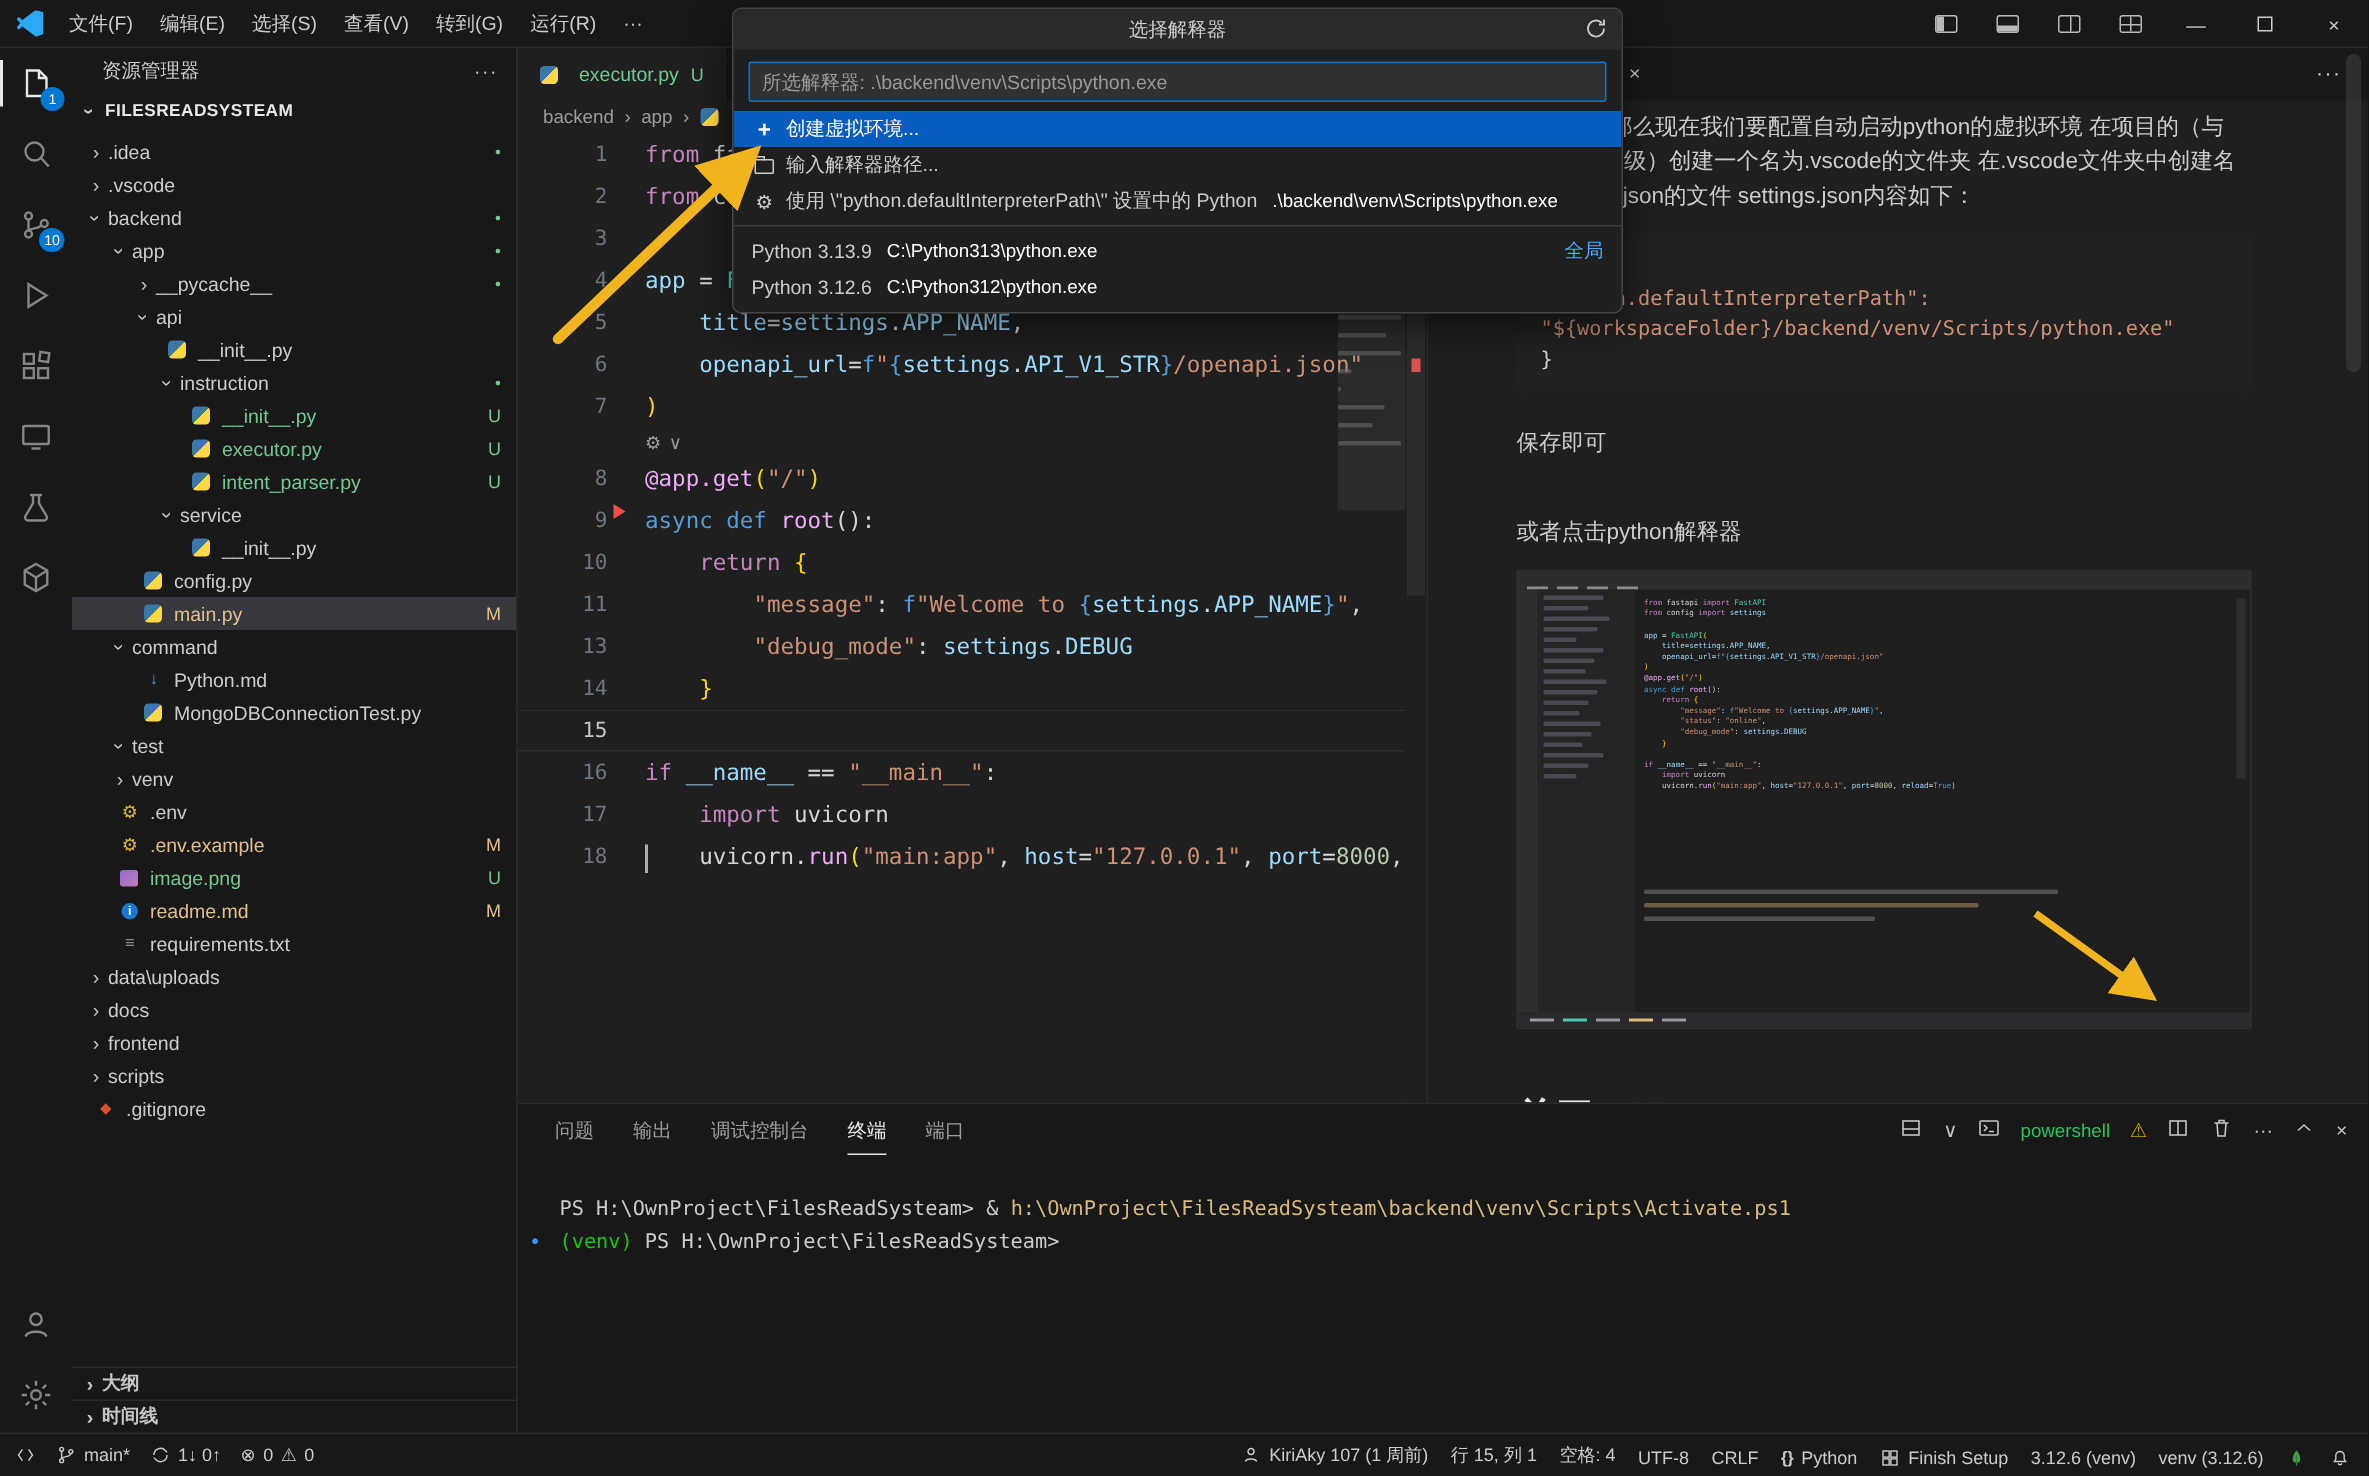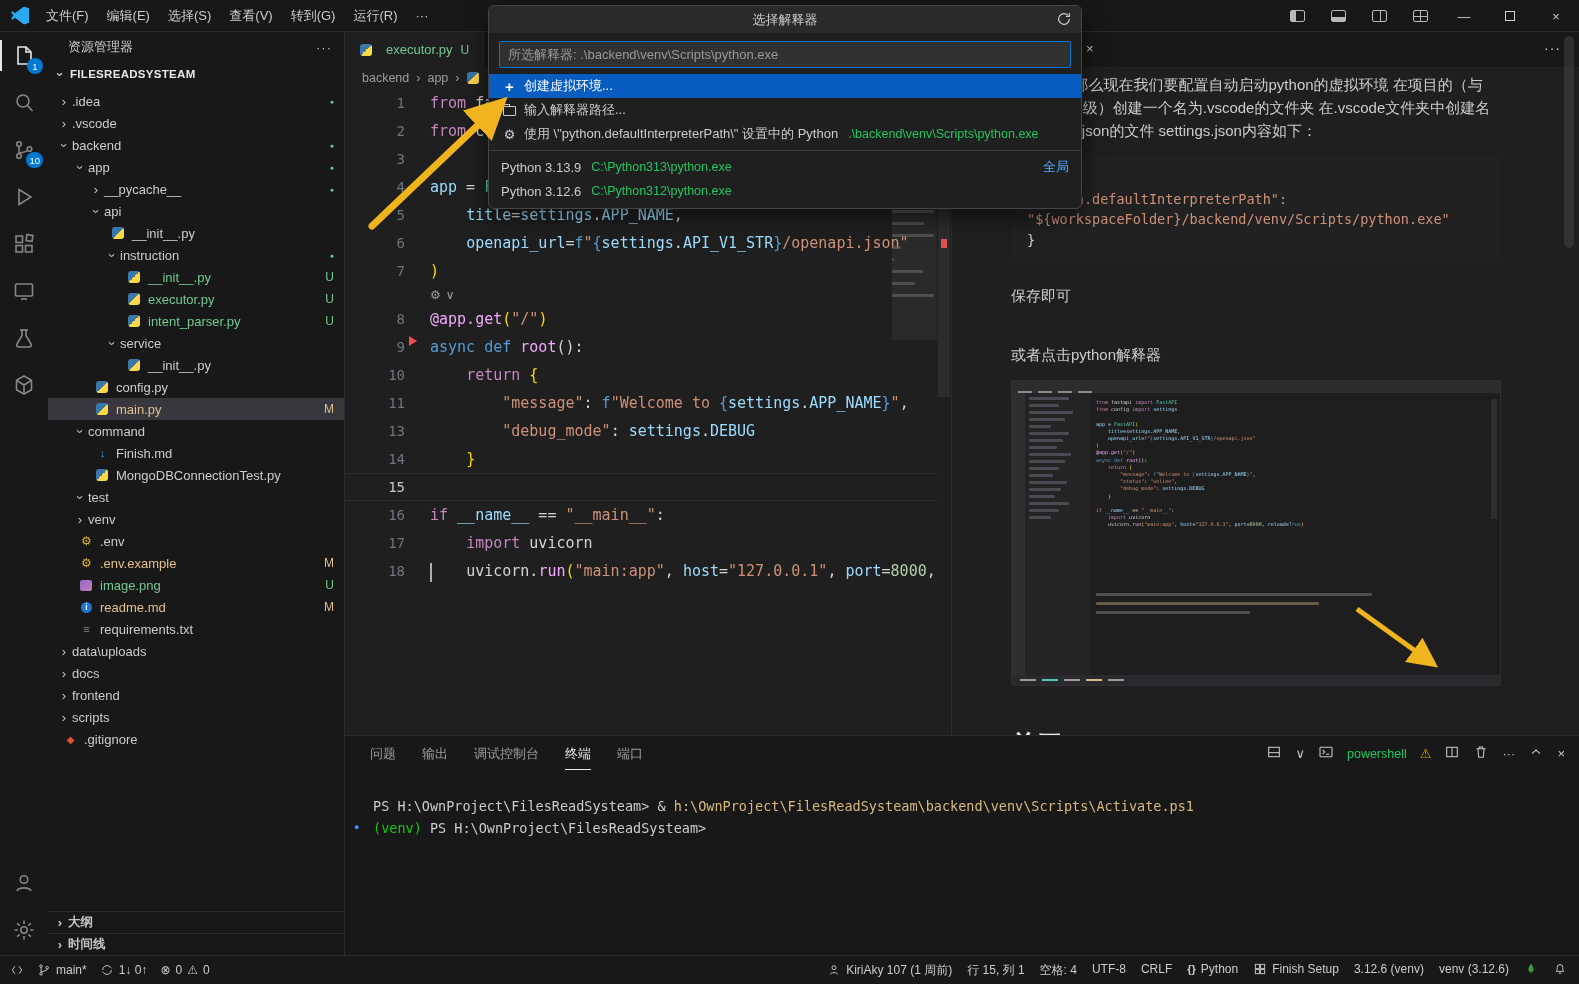--- a/index.html
+++ b/index.html
@@ -136,21 +136,21 @@
   .pshell{font-size:12.5px;color:#22c55e}
   .term-lines{position:absolute;left:28px;top:60px;right:20px;font-family:"DejaVu Sans Mono",monospace;
               font-size:13.5px;line-height:21.5px;white-space:pre}
   .t-pl{color:#cccccc}.t-yl{color:#d7ba7d}.t-gr{color:#16c60c}
   .term-dot{position:absolute;left:9px;top:86px;color:#3794ff;font-size:9px}
 
   
   .statusbar{position:absolute;left:0;top:955px;width:100%;height:29px;background:#181818;
              border-top:1px solid #2b2b2b;display:flex;align-items:center;font-size:12px;color:#cccccc;z-index:6}
   .sb-left{display:flex;align-items:center;gap:13px;padding-left:10px}
-  .sb-right{margin-left:auto;display:flex;align-items:flex-start;gap:15px;padding-right:12px}
+  .sb-right{margin-left:auto;display:flex;align-items:flex-end;gap:15px;padding-right:12px}
   .sb-item{display:flex;align-items:center;gap:5px;white-space:nowrap}
   .sb-item svg{width:14px;height:14px}
   .sbg{font-size:12px}
   .sb-braces{font-weight:bold;font-size:11px}
 
   
   .quickpick{position:absolute;left:488px;top:5px;width:594px;background:#1f1f20;border:1px solid #454545;
              border-radius:6px;box-shadow:0 8px 26px rgba(0,0,0,.55);z-index:40;overflow:hidden}
   .qp-title{height:27px;background:#2a2a2b;display:flex;align-items:center;justify-content:center;
             color:#ccc;font-size:13px;position:relative}
@@ -160,21 +160,21 @@
   .qp-input{width:100%;height:27px;background:#313131;border:1px solid var(--accent-blue,#0078d4);
             border-radius:2px;color:#999;font-size:13px;padding:0 8px;outline:none;
             font-family:"Liberation Sans",sans-serif}
   .qlist{padding-bottom:5px}
   .qrow{height:24px;display:flex;align-items:center;padding:0 12px;font-size:13px;color:#ccc;white-space:nowrap;overflow:hidden}
   .qrow.qsel{background:var(--selection-blue,#0a5dc0);color:#fff}
   .qic{width:17px;display:inline-flex;justify-content:center;margin-right:6px;font-size:13px;flex:none}
   .qic.qplus{font-size:15px;font-weight:bold}
   .qfolder{width:13px;height:10px;border:1px solid #ccc;border-radius:1px;position:relative;top:1px}
   .qfolder::before{content:'';position:absolute;top:-3px;left:-1px;width:5px;height:2px;border:1px solid #ccc;border-bottom:none}
-  .qdesc{color:#22c55e;font-size:12.5px;margin-left:10px;overflow:hidden;text-overflow:ellipsis}
+  .qdesc{color:#ffffff;font-size:12.5px;margin-left:10px;overflow:hidden;text-overflow:ellipsis}
   .qaction{margin-left:auto;color:#4daafc;font-size:13px}
   .qsep{height:1px;background:#3c3c3c;margin:4px 0}
 
   
   .arrow-overlay{position:absolute;left:0;top:0;width:1579px;height:984px;pointer-events:none;z-index:50}
   .ms-arrow{position:absolute;left:0;top:0;width:490px;height:306px;pointer-events:none}
 </style>
 </head>
 <body>
 
@@ -378,21 +378,21 @@
           <span class="tbadge g-modified">M</span>
         </div>
         <div class="trow" style="padding-left: 24px;">
           <span class="chev open">›</span>
           <span class="tlabel">command</span>
           <span class="tspace"></span>
         </div>
         <div class="trow" style="padding-left: 40px;">
           <span class="fspace"></span>
           <span class="fi fi-markdown">↓</span>
-          <span class="tlabel">Finish.md</span>
+          <span class="tlabel">Python.md</span>
           <span class="tspace"></span>
         </div>
         <div class="trow" style="padding-left: 40px;">
           <span class="fspace"></span>
           <span class="fi fi-python"></span>
           <span class="tlabel">MongoDBConnectionTest.py</span>
           <span class="tspace"></span>
         </div>
         <div class="trow" style="padding-left: 24px;">
           <span class="chev open">›</span>

